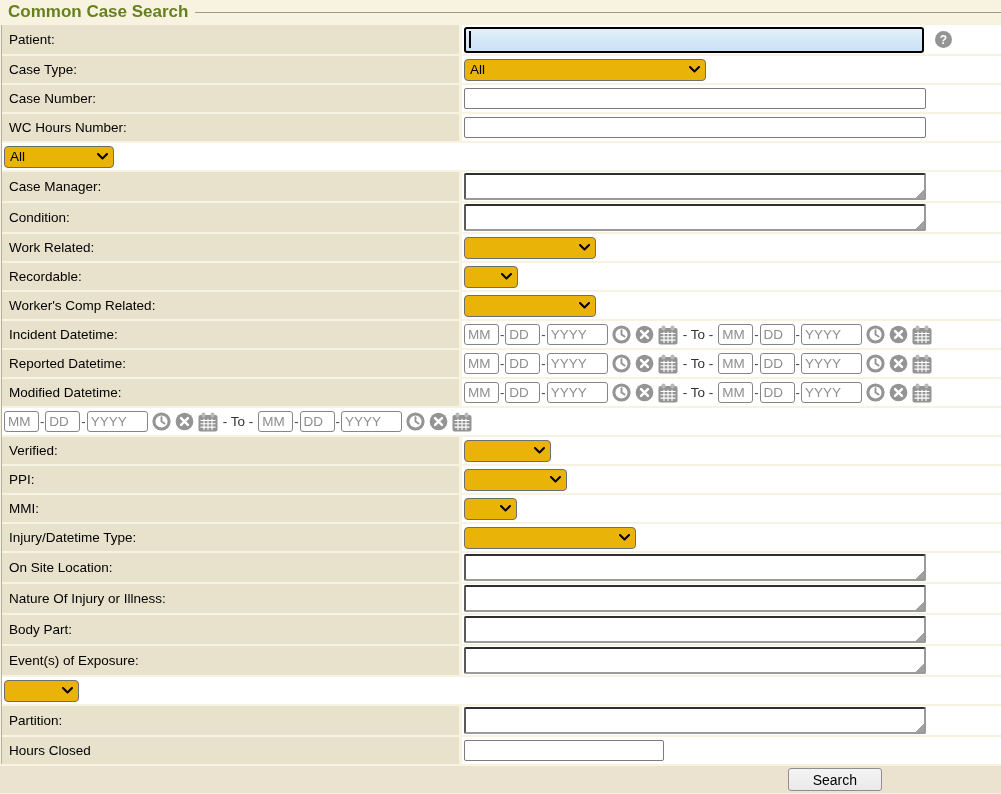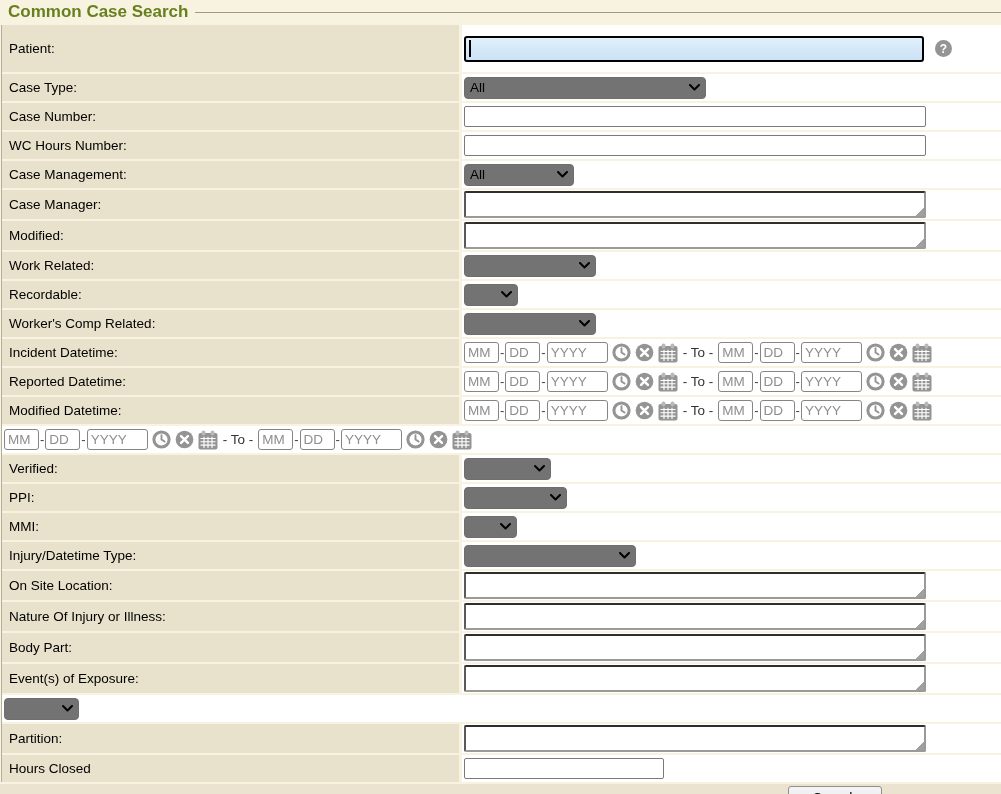--- a/index.html
+++ b/index.html
@@ -15,21 +15,21 @@
   
   .hdr { height: 25px; display: flex; align-items: flex-start; padding-top: 2px; }
   .legend { margin-left: 8px; font-size: 17px; font-weight: bold; color: #66801e; white-space: nowrap; }
   .hdr-line { flex: 1; border-top: 1px solid #9e9a8b; margin-top: 10px; margin-left: 7px; }
 
   
   .rows { margin-left: 1px; border-left: 1px solid #b3af9f; }
 
   .row { display: flex; height: 27px; margin-bottom: 2px; }
   .row.tall { height: 29px; }
-  .row.patient-row { height: 47px; }
+  .row.patient-row { height: 29px; }
   .lbl {
     width: 457px; flex: 0 0 457px;
     background: #e8e1cb;
     display: flex; align-items: center;
     padding-left: 7px;
     font-size: 13.5px;
     margin-right: 3px;
   }
   .ctl { flex: 1; background: #fff; display: flex; align-items: center; padding-left: 2px; }
 
@@ -55,21 +55,21 @@
     width: 17px; height: 17px; border-radius: 50%;
     background: #949494; color: #fff;
     font-size: 12px; font-weight: bold;
     display: flex; align-items: center; justify-content: center;
     margin-left: 11px; cursor: default;
   }
 
   
   .sel {
     height: 22px; border: 1px solid #6e6e6e; border-radius: 4px;
-    background: #737373; display: flex; align-items: center;
+    background: #eab308; display: flex; align-items: center;
     padding: 0 5px; font-size: 13.5px;
   }
   .sel .sel-val { flex: 1; white-space: nowrap; overflow: hidden; }
   .sel svg { flex: 0 0 auto; margin-left: 6px; }
   .w-casetype { width: 242px; } .w-casemgmt { width: 110px; }
   .w-workrel  { width: 132px; } .w-record  { width: 54px; }
   .w-wcomp    { width: 132px; } .w-verified { width: 87px; }
   .w-ppi      { width: 103px; } .w-mmi     { width: 53px; }
   .w-injury   { width: 172px; } .w-closed  { width: 75px; }
 
@@ -151,40 +151,39 @@
     </div>
 
     <div class="row">
       <div class="lbl">WC Hours Number:</div>
       <div class="ctl">
           <input class="tin wide" value="" style="">
         </div>
     </div>
 
     <div class="row">
-      <div class="lbl">Case Management:</div>
       <div class="ctl">
         <div class="sel w-casemgmt">
           <span class="sel-val">All</span>
           <svg width="11" height="7" viewBox="0 0 11 7">
               <polyline points="1,1 5.5,5.5 10,1" fill="none" stroke="#000" stroke-width="2" stroke-linecap="round" stroke-linejoin="round"></polyline>
             </svg>
         </div>
       </div>
     </div>
 
     <div class="row tall">
       <div class="lbl">Case Manager:</div>
       <div class="ctl">
           <textarea class="ta" style=""></textarea>
         </div>
     </div>
 
     <div class="row tall">
-      <div class="lbl">Modified:</div>
+      <div class="lbl">Condition:</div>
       <div class="ctl">
           <textarea class="ta" style=""></textarea>
         </div>
     </div>
 
     <div class="row">
       <div class="lbl">Work Related:</div>
       <div class="ctl">
         <div class="sel w-workrel">
           <span class="sel-val"></span>

